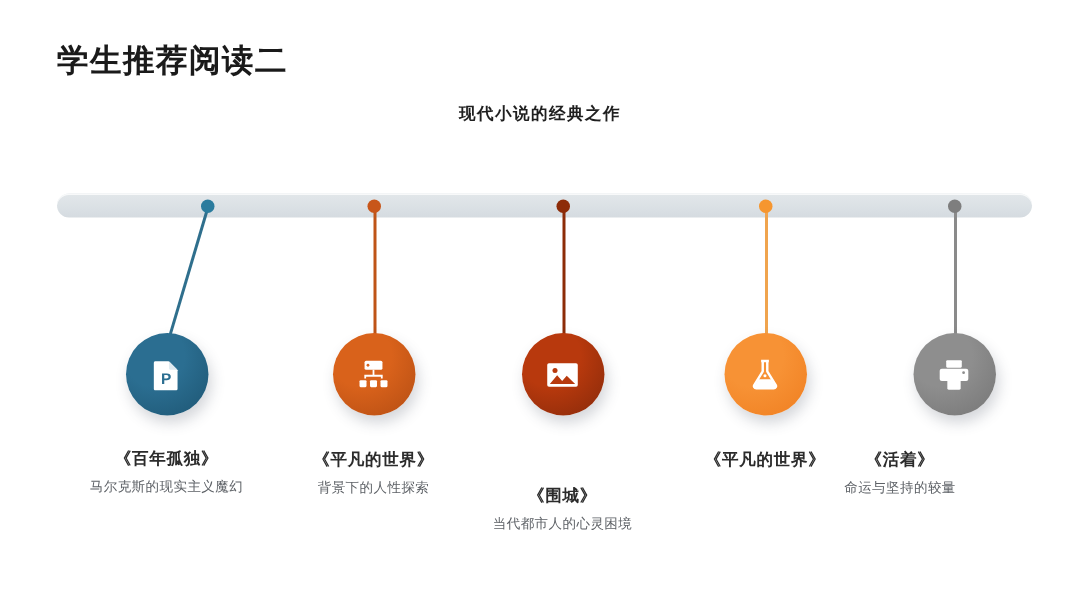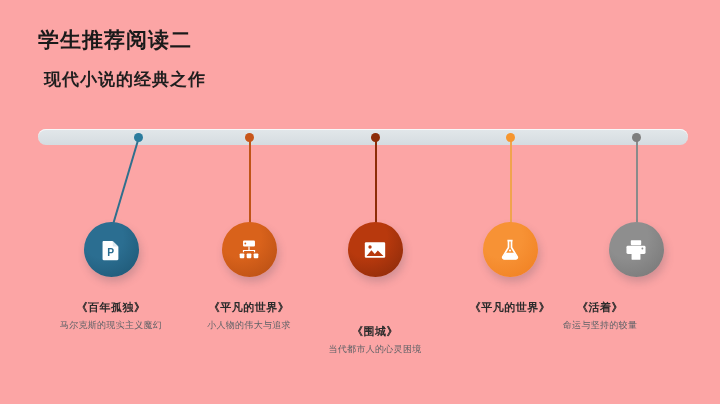--- a/index.html
+++ b/index.html
@@ -10,44 +10,44 @@
     width: 720px;
     height: 404px;
     background: #e9edf1;
     font-family: "Liberation Sans", "DejaVu Sans", sans-serif;
     overflow: hidden;
     position: relative;
   }
   .slide {
     position: absolute;
     inset: 0;
-    background: #fca5a5;
+    background: #ffffff;
   }
 
   
   .title {
     position: absolute;
     left: 38px;
     top: 26px;
     font-size: 21px;
     font-weight: bold;
     color: #1a1a1a;
     letter-spacing: 1px;
     white-space: nowrap;
   }
   .subtitle {
     position: absolute;
     left: 0;
     right: 0;
     top: 68px;
-    font-size: 17px;
+    text-align: center;
+    font-size: 11px;
     font-weight: bold;
     color: #1f1f1f;
     letter-spacing: 1px;
-    margin-left: 44px;
   }
 
   
   .rail {
     position: absolute;
     left: 38px;
     top: 129px;
     width: 650px;
     height: 16px;
     border-radius: 8px;
@@ -123,41 +123,41 @@
       <div class="pin" style="left: 138px; background: rgb(43, 124, 158);"></div>
       <div class="bubble" style="left: 111px; background: radial-gradient(circle at 34% 28%, rgb(43, 110, 145) 0%, rgb(43, 110, 145) 38%, rgb(29, 85, 114) 100%);">
         <span>
           <svg width="26" height="26" viewBox="0 0 24 24" fill="#fff">
             <path d="M5.2 3.6h8.1l5.5 5.4v11.4c0 .6-.5 1-1 1H5.2c-.6 0-1-.4-1-1V4.6c0-.6.4-1 1-1z"></path>
             <path d="M13.6 3.6l5.2 5.2h-4.2c-.6 0-1-.4-1-1V3.6z" fill="#dfeaf0"></path>
             <text x="8.6" y="17.4" font-family="Liberation Sans, sans-serif" font-size="9.5" font-weight="bold" fill="#2b6e91">P</text>
           </svg>
         </span>
       </div>
-      <div class="caption" style="left: 111px;">
+      <div class="caption" style="left: 111px; font-family: Liberation Mono, monospace;">
         <div class="cap-title">《百年孤独》</div>
         <div class="cap-desc">马尔克斯的现实主义魔幻</div>
       </div>
       <div class="stem" style="left: 249px; height: 91px; background: rgb(191, 84, 23); transform: rotate(0deg);"></div>
       <div class="pin" style="left: 249px; background: rgb(200, 86, 26);"></div>
       <div class="bubble" style="left: 249px; background: radial-gradient(circle at 34% 28%, rgb(217, 98, 27) 0%, rgb(217, 98, 27) 38%, rgb(180, 77, 19) 100%);">
         <span>
           <svg width="26" height="26" viewBox="0 0 24 24" fill="#fff">
             <rect x="6.5" y="3.2" width="11" height="5.6" rx="1"></rect>
             <circle cx="8.6" cy="6" r="0.85" fill="#d9621b"></circle>
             <path d="M11.45 8.8h1.1v3.1h5.1v2.2h-1.1v-1.1H7.45v1.1h-1.1v-2.2h5.1z"></path>
             <rect x="3.4" y="15.2" width="4.3" height="4.3" rx=".7"></rect>
             <rect x="9.85" y="15.2" width="4.3" height="4.3" rx=".7"></rect>
             <rect x="16.3" y="15.2" width="4.3" height="4.3" rx=".7"></rect>
           </svg>
         </span>
       </div>
       <div class="caption" style="left: 249px;">
         <div class="cap-title">《平凡的世界》</div>
-        <div class="cap-desc">小人物的伟大与追求</div>
+        <div class="cap-desc">背景下的人性探索</div>
       </div>
       <div class="stem" style="left: 375px; height: 91px; background: rgb(141, 44, 8); transform: rotate(0deg);"></div>
       <div class="pin" style="left: 375px; background: rgb(141, 44, 8);"></div>
       <div class="bubble" style="left: 375px; background: radial-gradient(circle at 34% 28%, rgb(184, 57, 13) 0%, rgb(184, 57, 13) 38%, rgb(134, 41, 10) 100%);">
         <span>
           <svg width="26" height="26" viewBox="0 0 24 24" fill="#fff">
             <rect x="2.6" y="4.8" width="18.8" height="14.4" rx="1.1"></rect>
             <circle cx="7.4" cy="9.2" r="1.55" fill="#b8390d"></circle>
             <path d="M4.2 17.6l4.5-5.4 3.1 3.5 2.8-3.2 5.2 5.1z" fill="#b8390d"></path>
           </svg>

